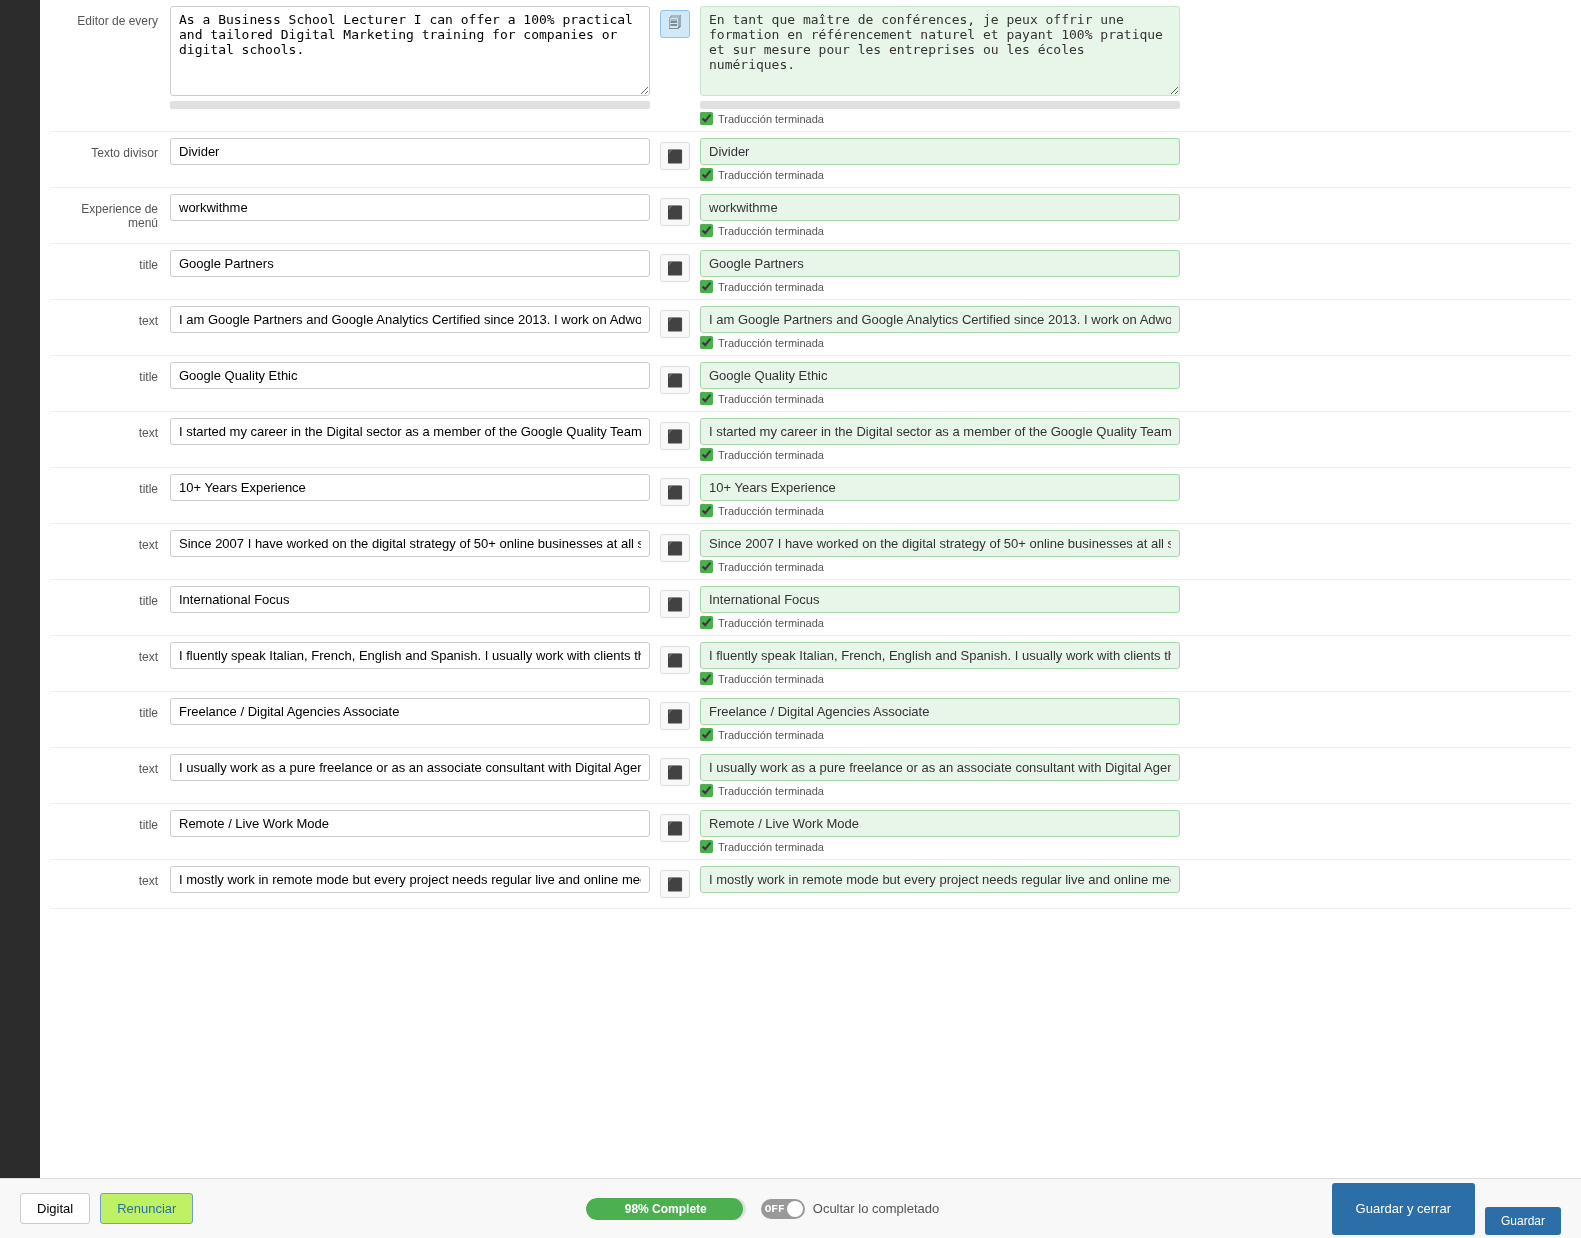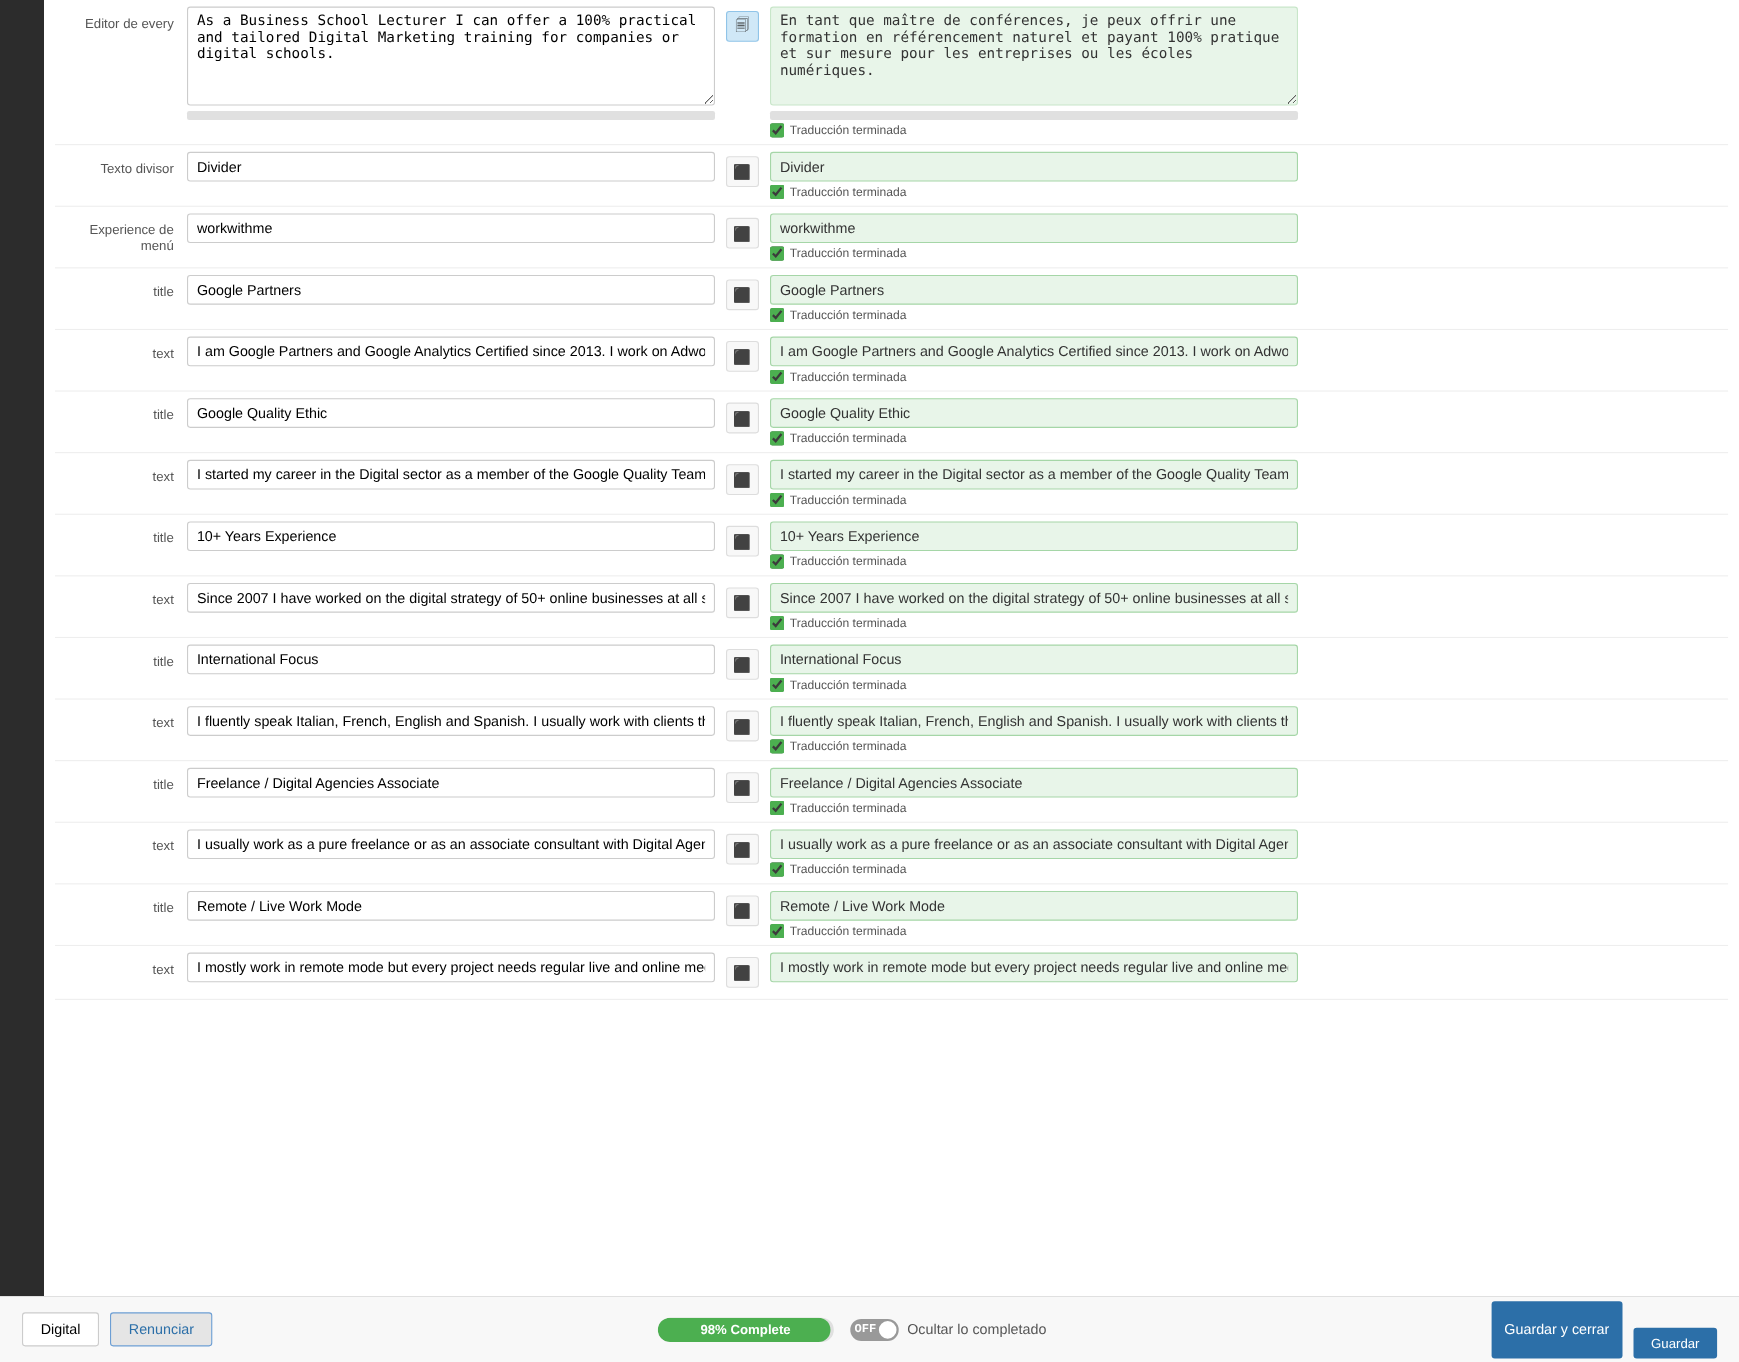--- a/index.html
+++ b/index.html
@@ -159,21 +159,21 @@
       padding: 7px 16px;
       background: #fff;
       border: 1px solid #ccc;
       border-radius: 3px;
       cursor: pointer;
       font-size: 13px;
     }
 
     .btn-renunciar {
       padding: 7px 16px;
-      background: #e5e5e5;
+      background: #bef264;
       border: 1px solid #6c9ed4;
       border-radius: 3px;
       cursor: pointer;
       font-size: 13px;
       color: #2c6fa8;
     }
 
     .footer-center {
       display: flex;
       gap: 15px;
@@ -247,21 +247,21 @@
       font-size: 13px;
       color: #555;
     }
 
     .footer-right {
       display: flex;
       gap: 10px;
     }
 
     .btn-guardar-cerrar {
-      padding: 7px 12px;
+      padding: 7px 24px;
       background: #2c6fa8;
       border: none;
       border-radius: 3px;
       cursor: pointer;
       font-size: 13px;
       color: #fff;
     }
 
     .btn-guardar {
       padding: 7px 16px;

